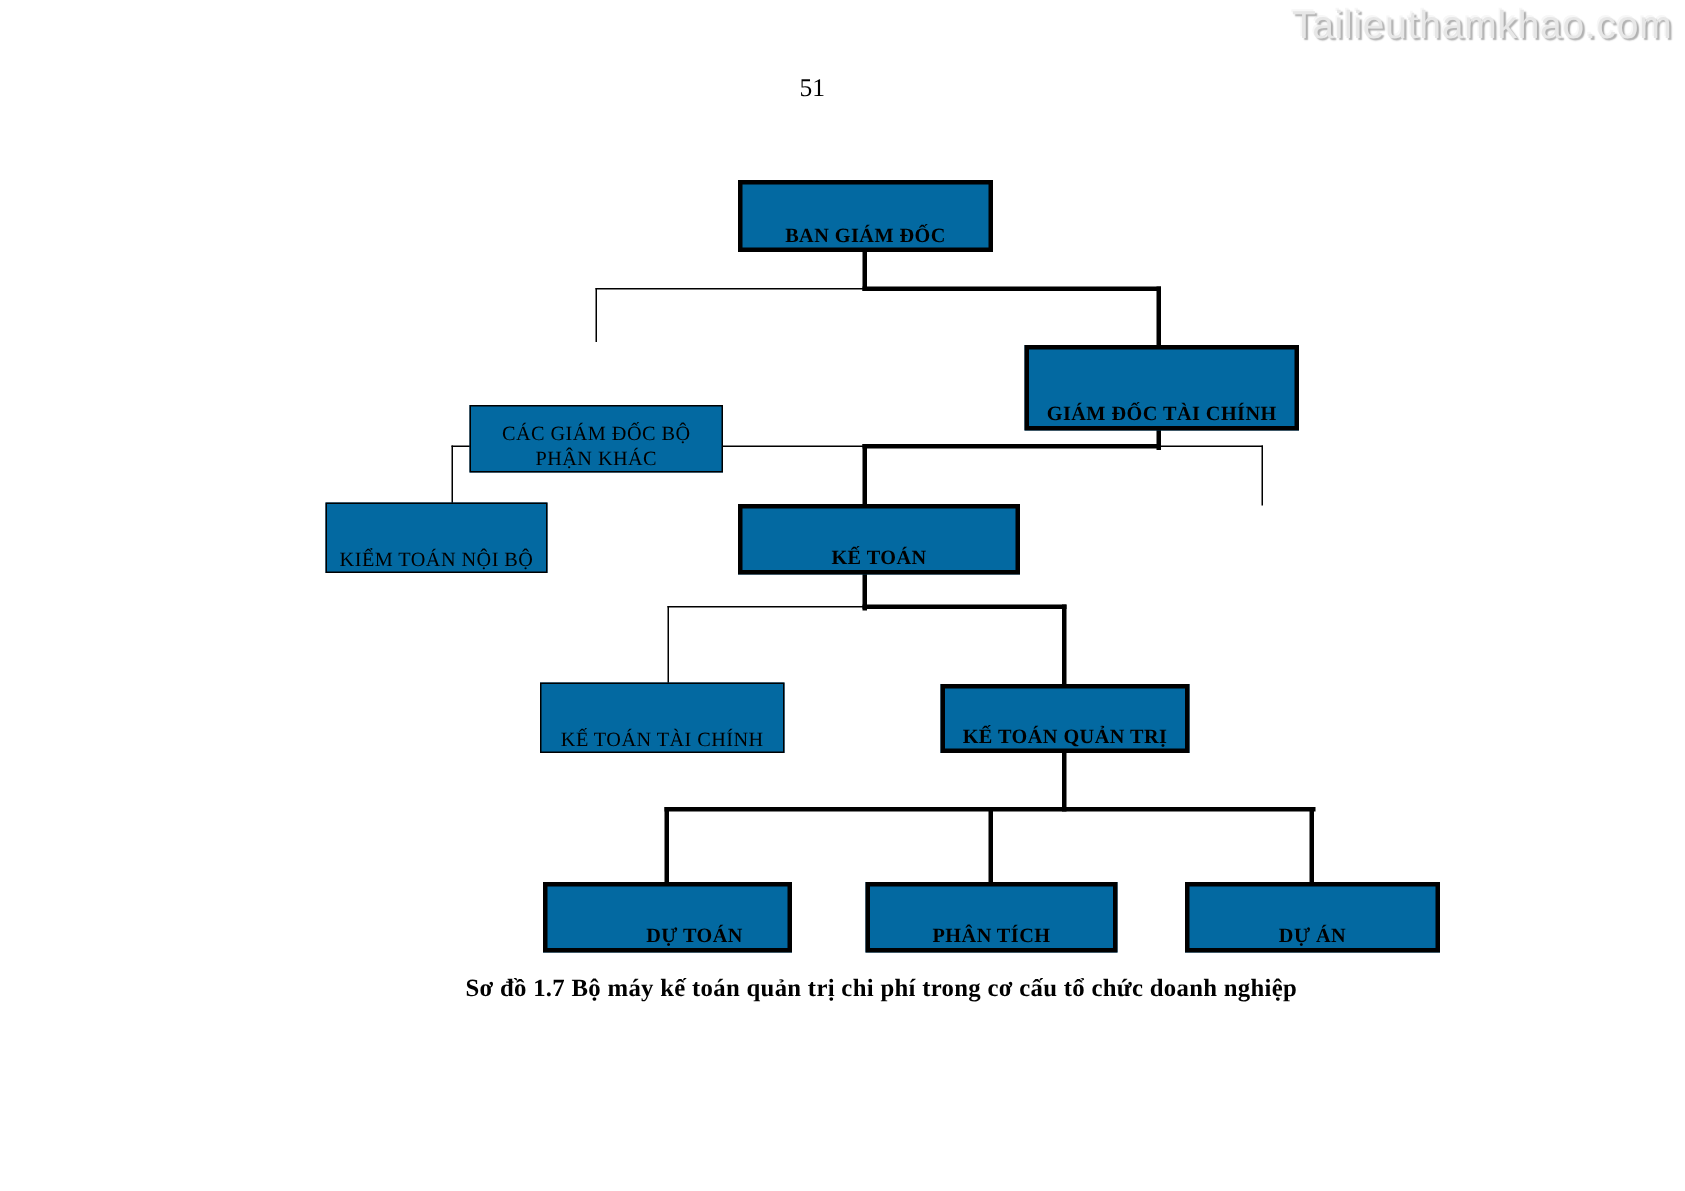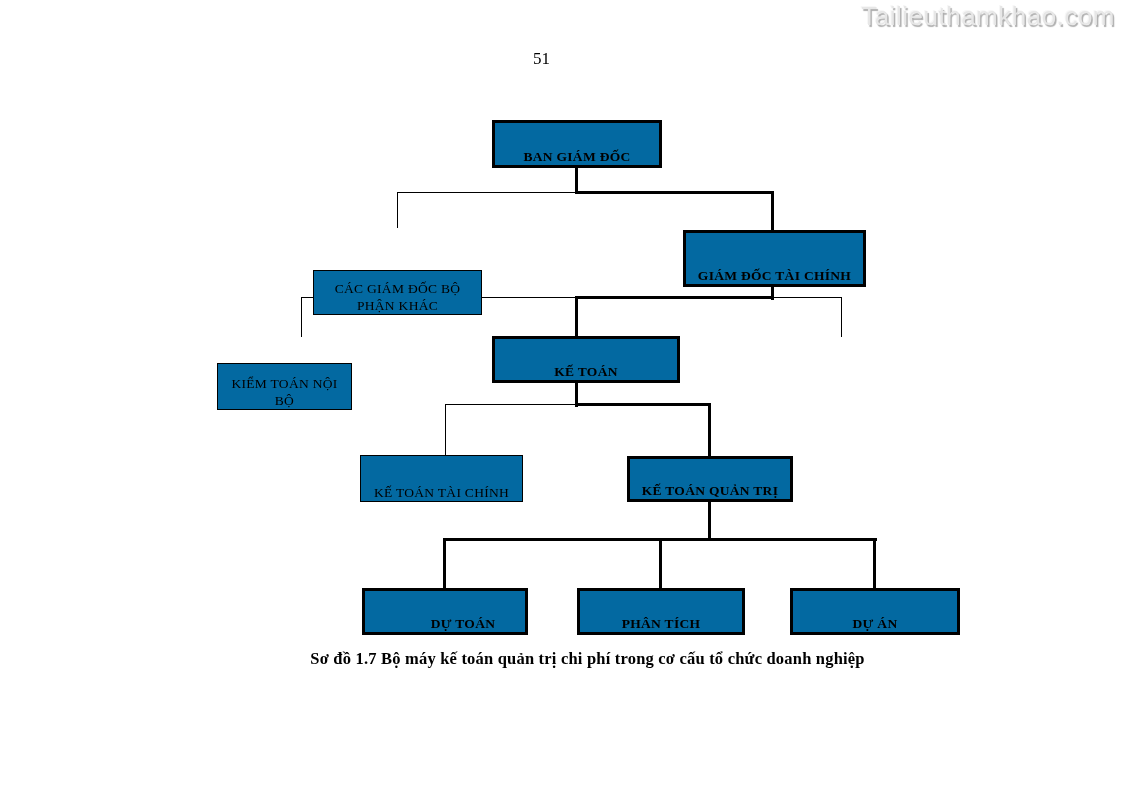--- a/index.html
+++ b/index.html
@@ -51,21 +51,21 @@
     padding: 9px 6px 0 6px;
     z-index: 2;
   }
   .node.bold {
     font-weight: bold;
     border-width: 3px;
   }
   .n-ban-giam-doc       { left: 492px; top: 120px; width: 170px; height: 48px; border-width: 4px; }
   .n-cac-giam-doc       { left: 313px; top: 228px; width: 169px; height: 45px; padding-top: 4px; margin-top: 42px; }
   .n-giam-doc-tai-chinh { left: 683px; top: 230px; width: 183px; height: 57px; }
-  .n-kiem-toan-noi-bo   { left: 217px; top: 335px; width: 135px; height: 47px; margin-top: 28px; }
+  .n-kiem-toan-noi-bo   { left: 217px; top: 335px; width: 148px; height: 47px; }
   .n-ke-toan            { left: 492px; top: 336px; width: 188px; height: 47px; }
   .n-tai-chinh          { left: 758px; top: 335px; width: 167px; height: 47px; }
   .n-ke-toan-tai-chinh  { left: 360px; top: 455px; width: 163px; height: 47px; }
   .n-ke-toan-quan-tri   { left: 627px; top: 456px; width: 166px; height: 46px; }
   .n-du-toan            { left: 362px; top: 588px; width: 166px; height: 47px; padding-left: 42px; }
   .n-phan-tich          { left: 577px; top: 588px; width: 168px; height: 47px; }
   .n-du-an              { left: 790px; top: 588px; width: 170px; height: 47px; }
   
   .line {
     position: absolute;

